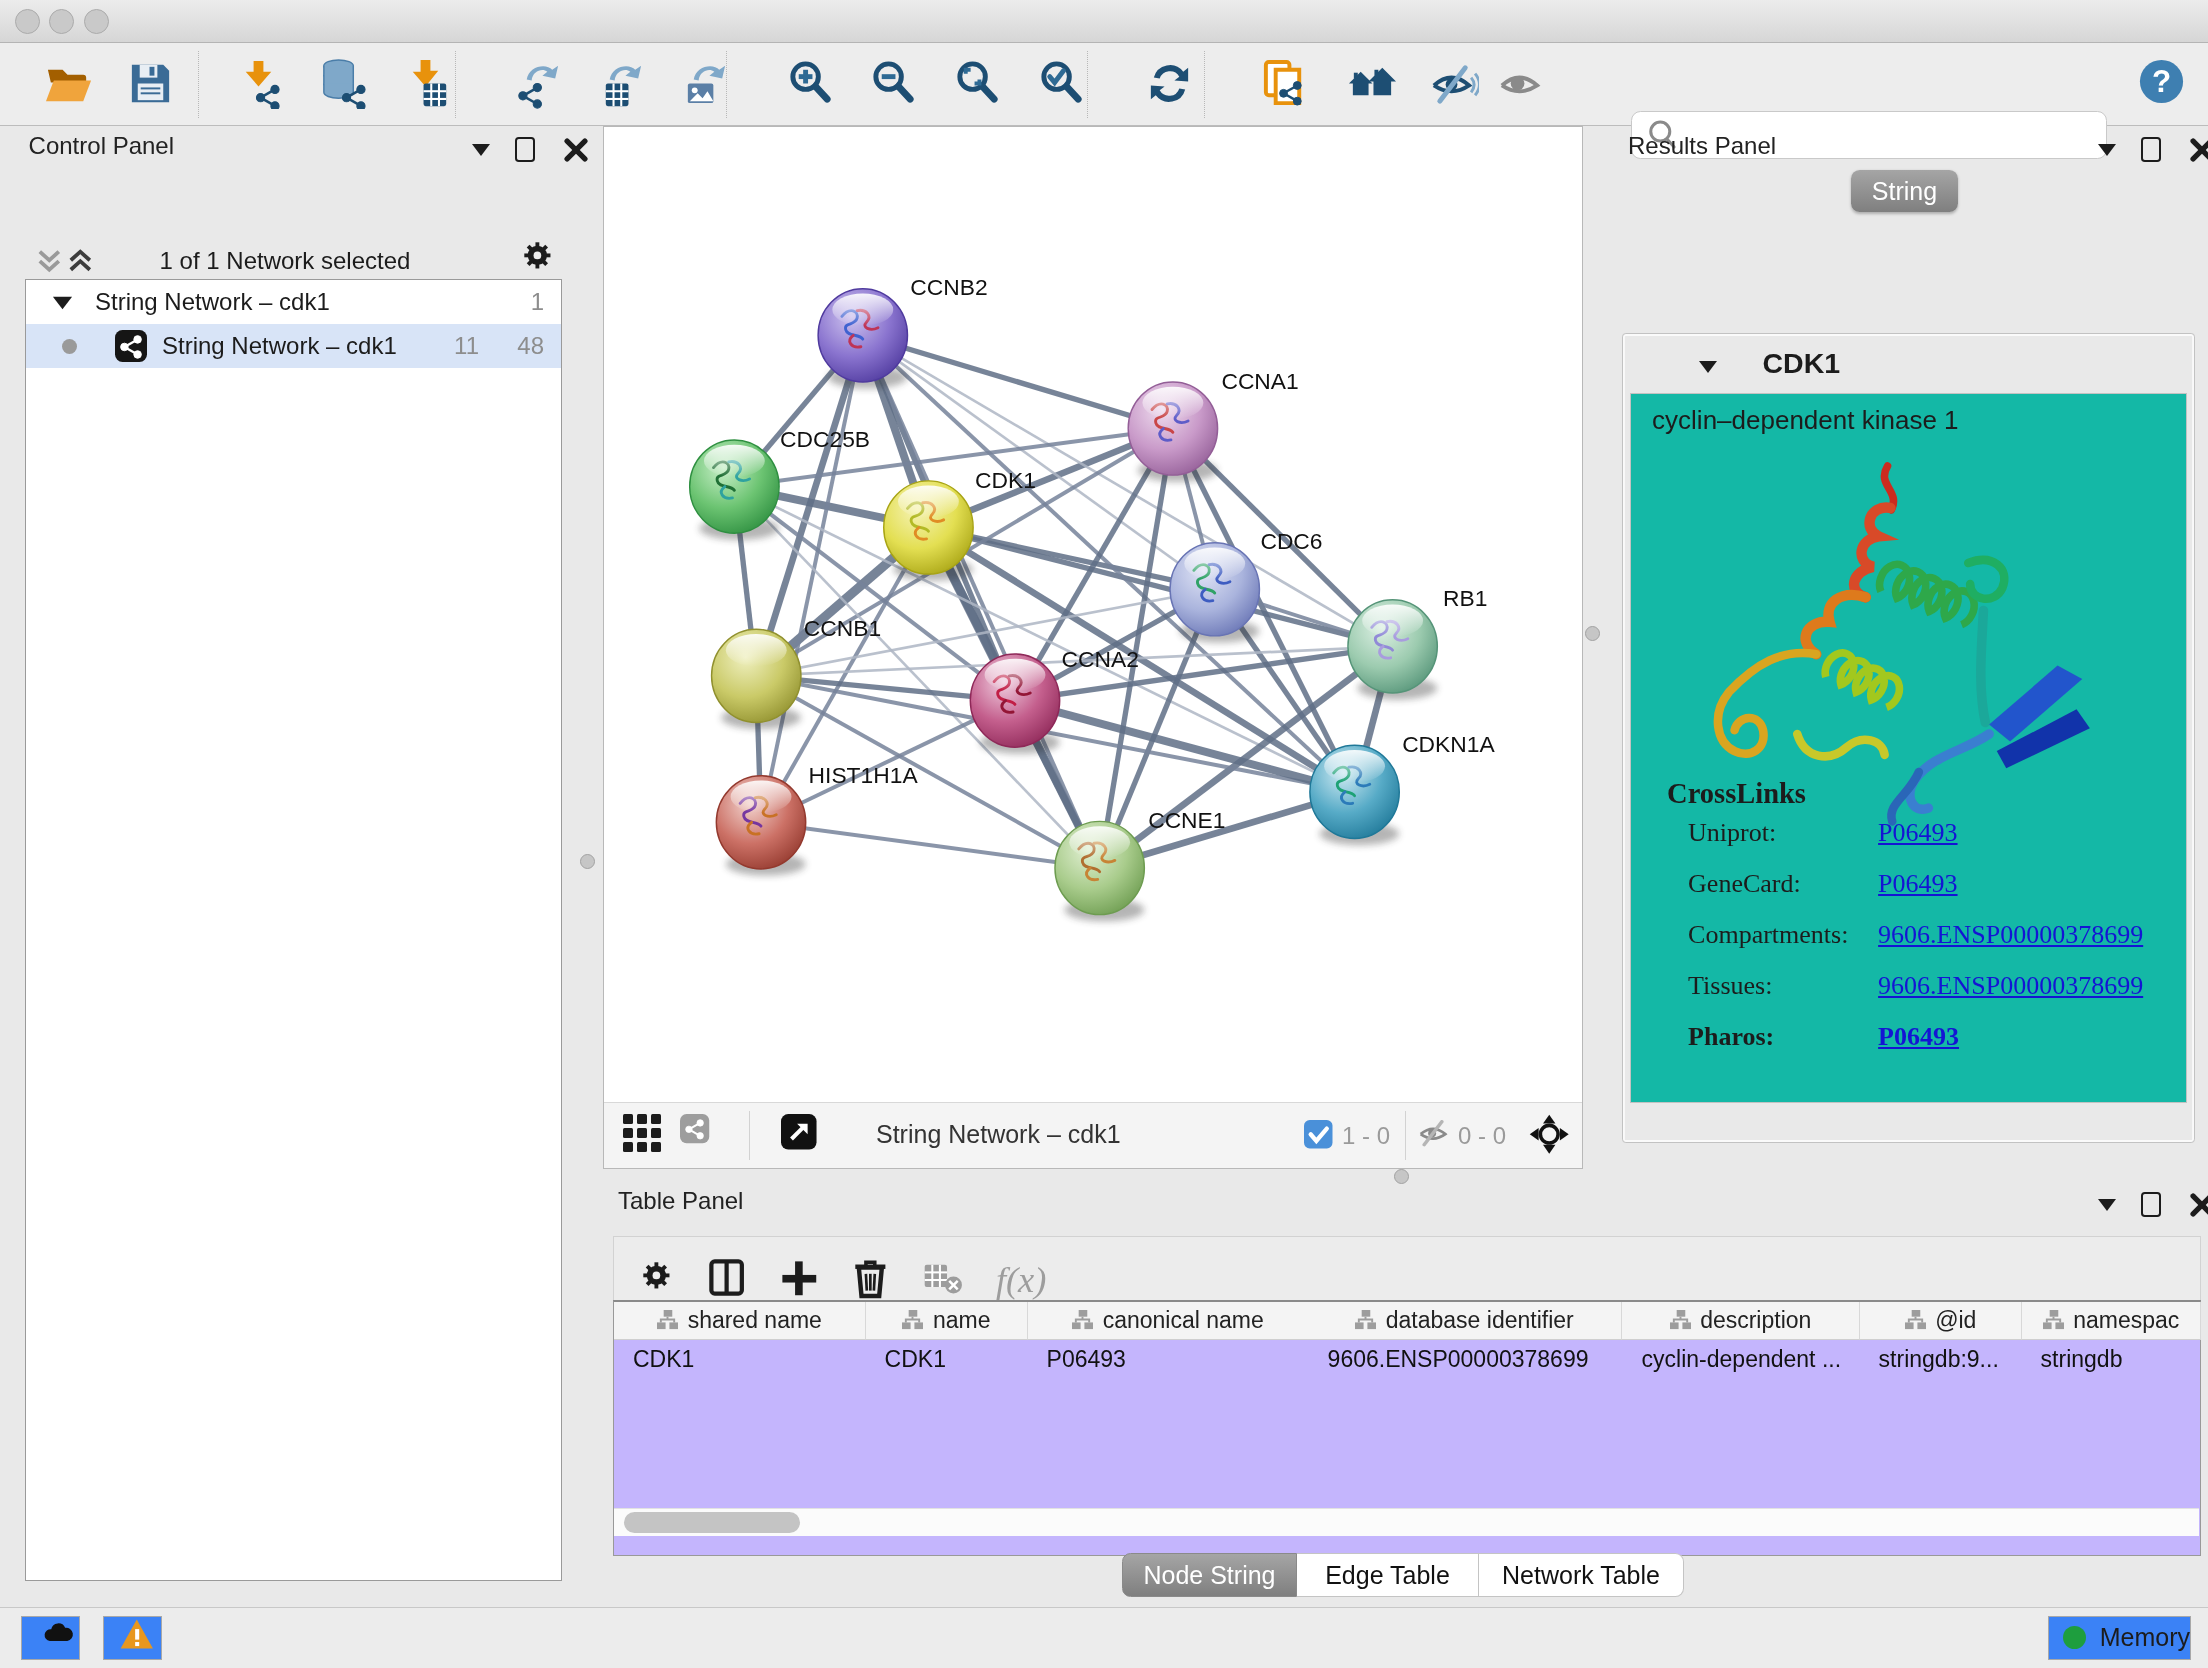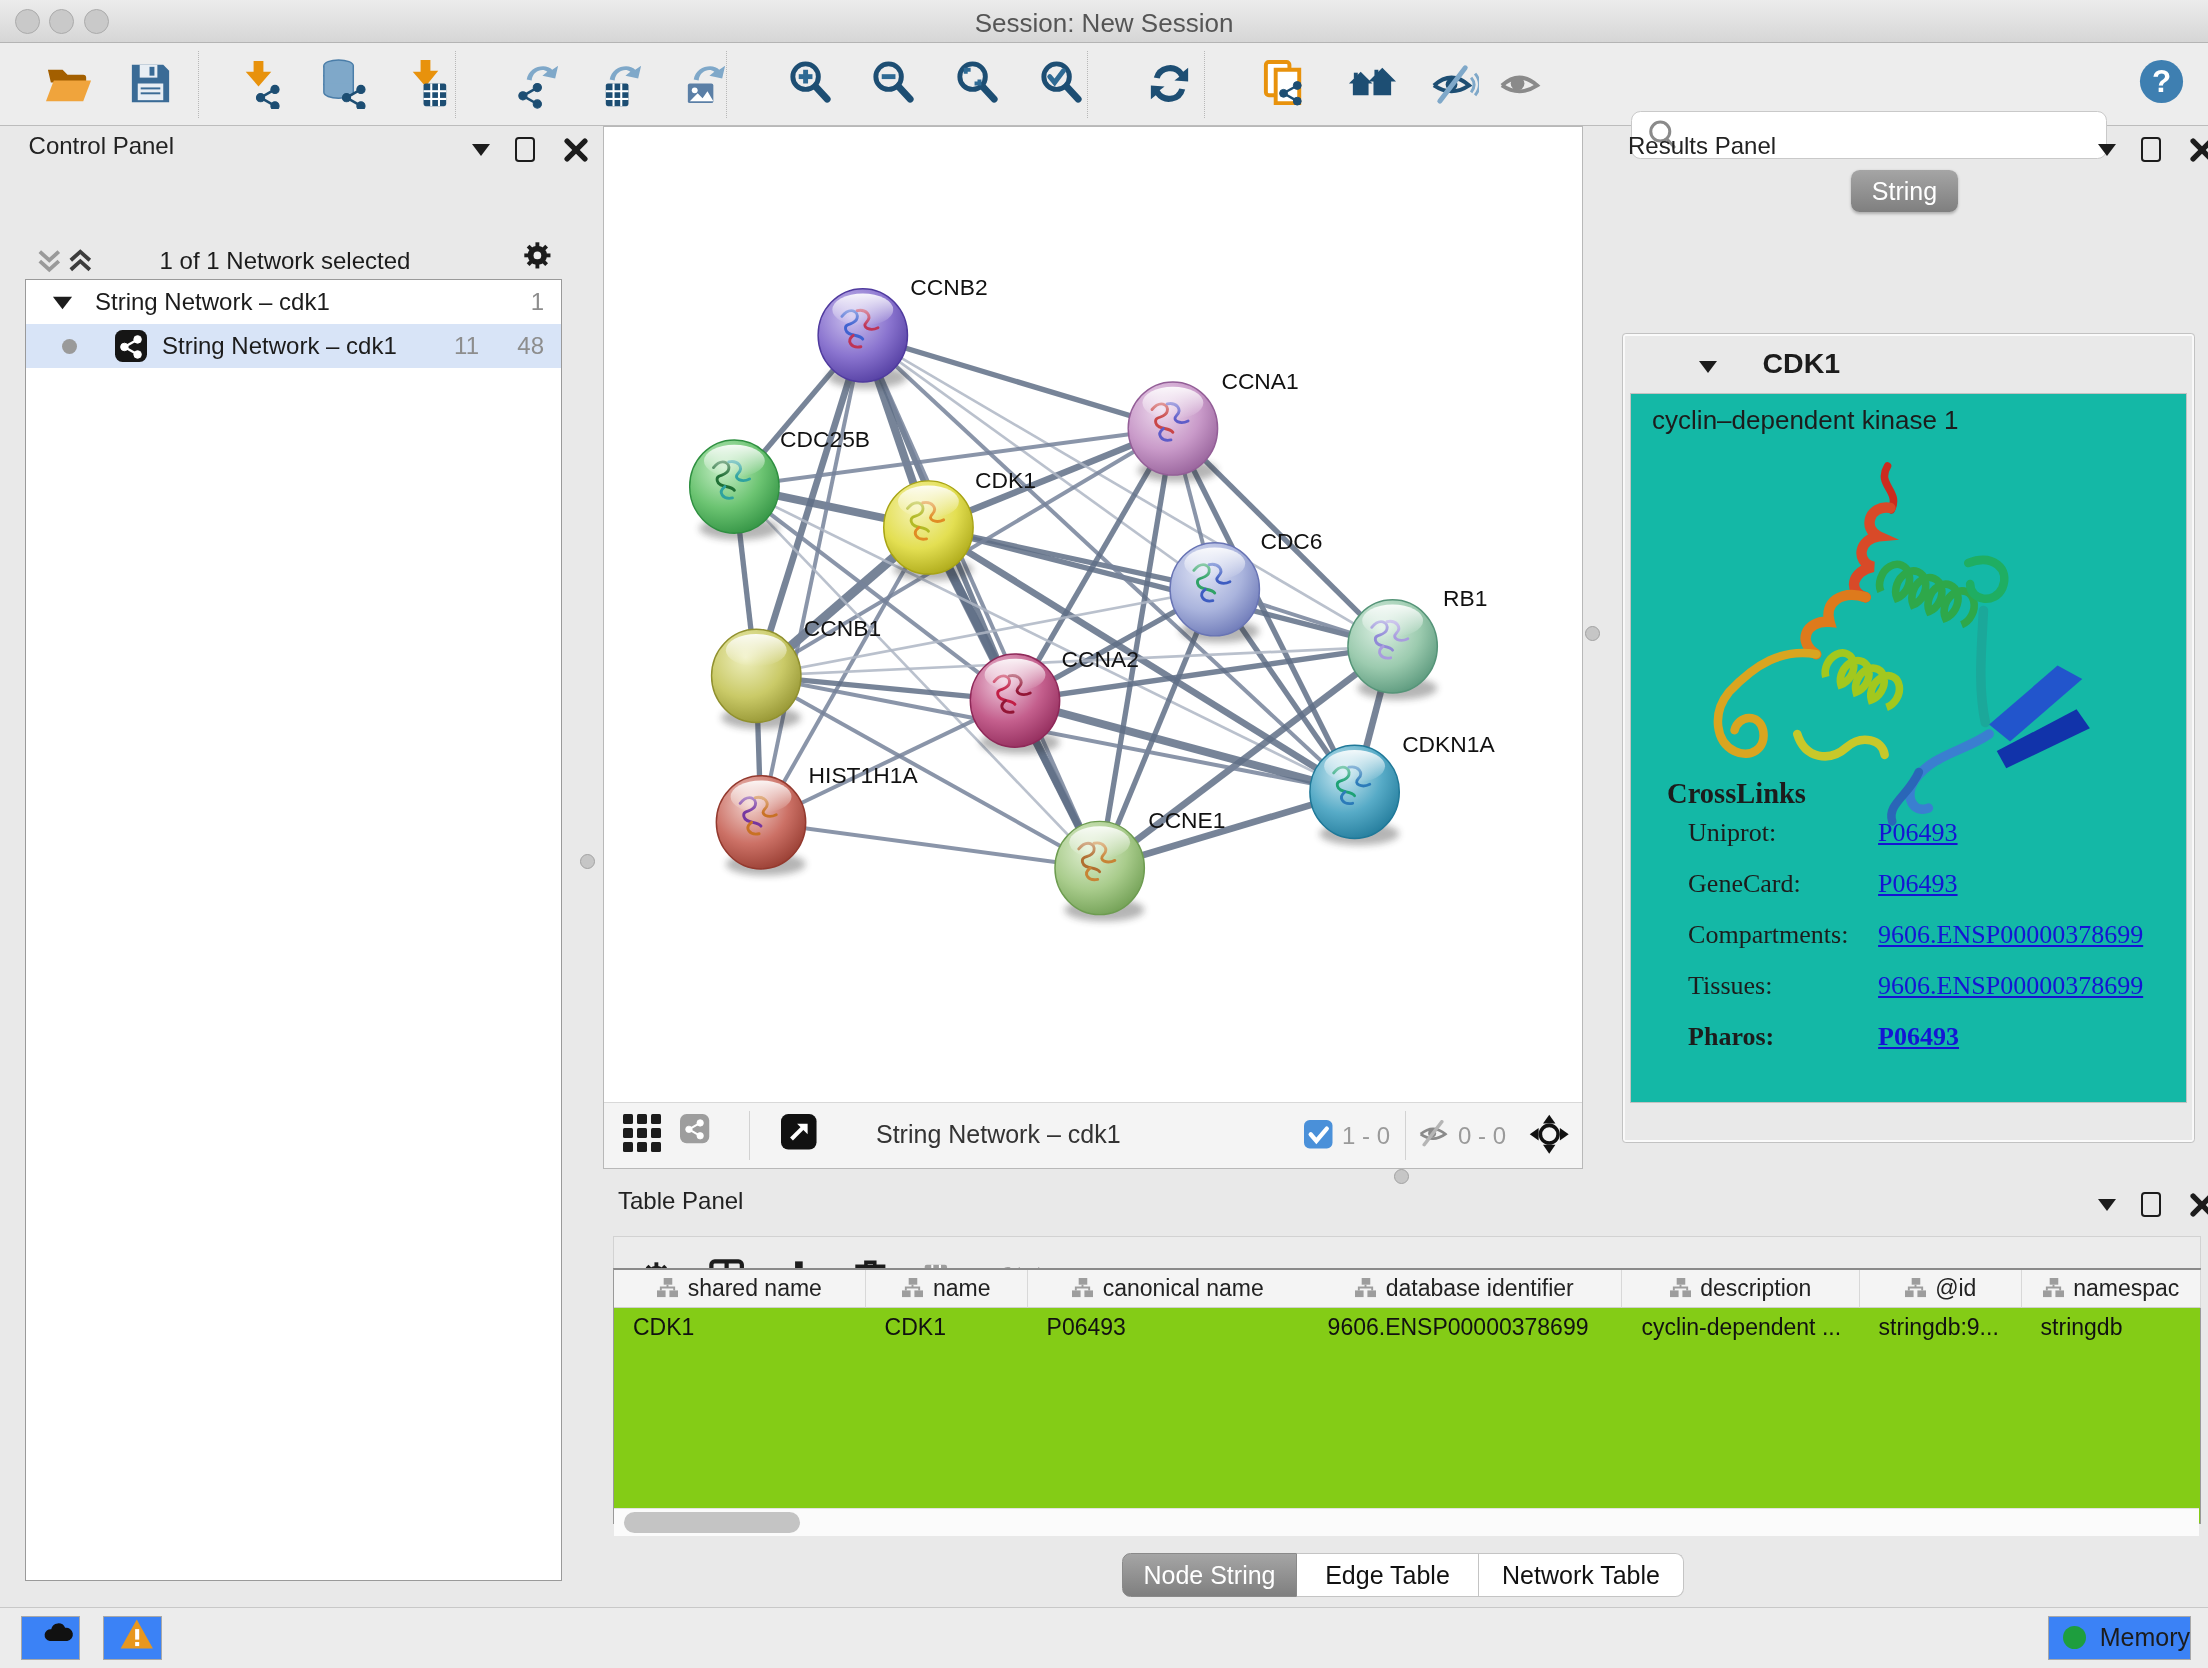--- a/index.html
+++ b/index.html
@@ -39,21 +39,21 @@
   .gray-num{color:#9a9a9a;font-size:24px;}
   
   .roundbox{border:1.9px solid #c2c2c2;background:#e9e9e9;border-radius:3.8px;box-shadow:inset 0 0 0 1.9px #fafafa;}
   .btn{background:#fff;border:1.9px solid #cfcfcf;border-radius:9.5px;display:flex;align-items:center;
       justify-content:center;font-size:26px;box-shadow:0 1px 1.9px rgba(0,0,0,.12);}
   .serif{font-family:"Liberation Serif",serif;}
   .xlink{color:#1414d4;text-decoration:underline;font-size:26px;font-family:"Liberation Serif",serif;}
   
   #tp-toolbar{left:613px;top:1236px;width:1588px;height:88px;background:#ececec;border:1px solid #d2d2d2;
       display:flex;align-items:center;gap:27px;padding-left:27px;box-sizing:border-box;}
-  #tp-table{left:613px;top:1268px;width:1588px;height:256px;background:#84cc16;border:1px solid #999;
+  #tp-table{left:613px;top:1300px;width:1588px;height:256px;background:#c4b5fd;border:1px solid #999;
       border-top:2.9px solid #8a8a8a;box-sizing:border-box;}
   .th{position:absolute;top:0;height:38px;background:#f4f4f4;border-bottom:1.9px solid #cfcfcf;
       border-right:1px solid #d8d8d8;display:flex;align-items:center;justify-content:center;
       gap:9.5px;font-size:23px;color:#222;box-sizing:border-box;}
   .td{position:absolute;top:44px;font-size:23px;color:#111;padding-left:7.6px;}
   #tp-scroll{left:614px;top:1508px;width:1585px;height:27px;background:#fbfbfb;border-top:1px solid #e2e2e2;}
   #tp-thumb{left:9.5px;top:2.9px;width:176px;height:21px;border-radius:10.5px;background:#c4c4c4;}
   
   #statusbar{left:0;top:1607px;width:2208px;height:61px;background:#ececec;border-top:1px solid #c8c8c8;}
   .sb-btn{top:7.6px;height:42px;background:#3b82f6;border:1.9px solid #a8a8a8;display:flex;
@@ -63,21 +63,20 @@
       border-top:12.4px solid #1c1c1c;}
   .float-sq{width:16px;height:21px;border:2.9px solid #1c1c1c;border-radius:3.8px;}
 </style>
 </head>
 <body>
 
 <div class="abs" id="titlebar">
   <div class="abs traffic" style="left:15px"></div>
   <div class="abs traffic" style="left:49px"></div>
   <div class="abs traffic" style="left:84px"></div>
-  <div class="abs" id="win-title">Session: New Session</div>
 </div>
 
 <div class="abs" id="toolbar">
   <div id="toolbar-icons">
       <span class="abs tb-item i" style="left: 43px; display: inline-block; line-height: 0;"><svg width="51" height="51" viewBox="0 0 52 52">
           <path d="M5,12 h15 l5,5 h16 a3,3 0 0 1 3,3 v5 H8 z" fill="#a35f00"></path>
           <path d="M3,44 l8,-21 h38 l-8,21 z" fill="#f0a43c"></path>
         </svg></span>
       <span class="abs tb-item i" style="left: 125px; display: inline-block; line-height: 0;"><svg width="51" height="51" viewBox="0 0 52 52">
           <path d="M7,7 h32 l6,6 v32 H7 z" fill="#3a6b96"></path>

